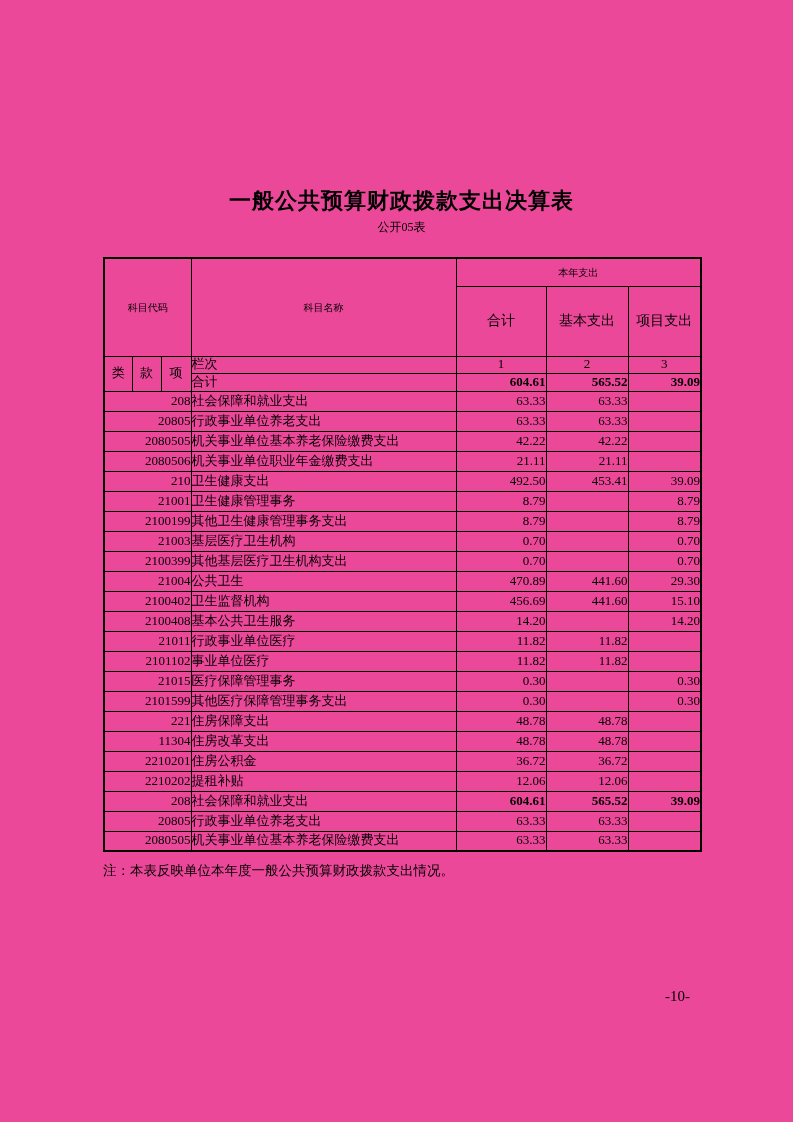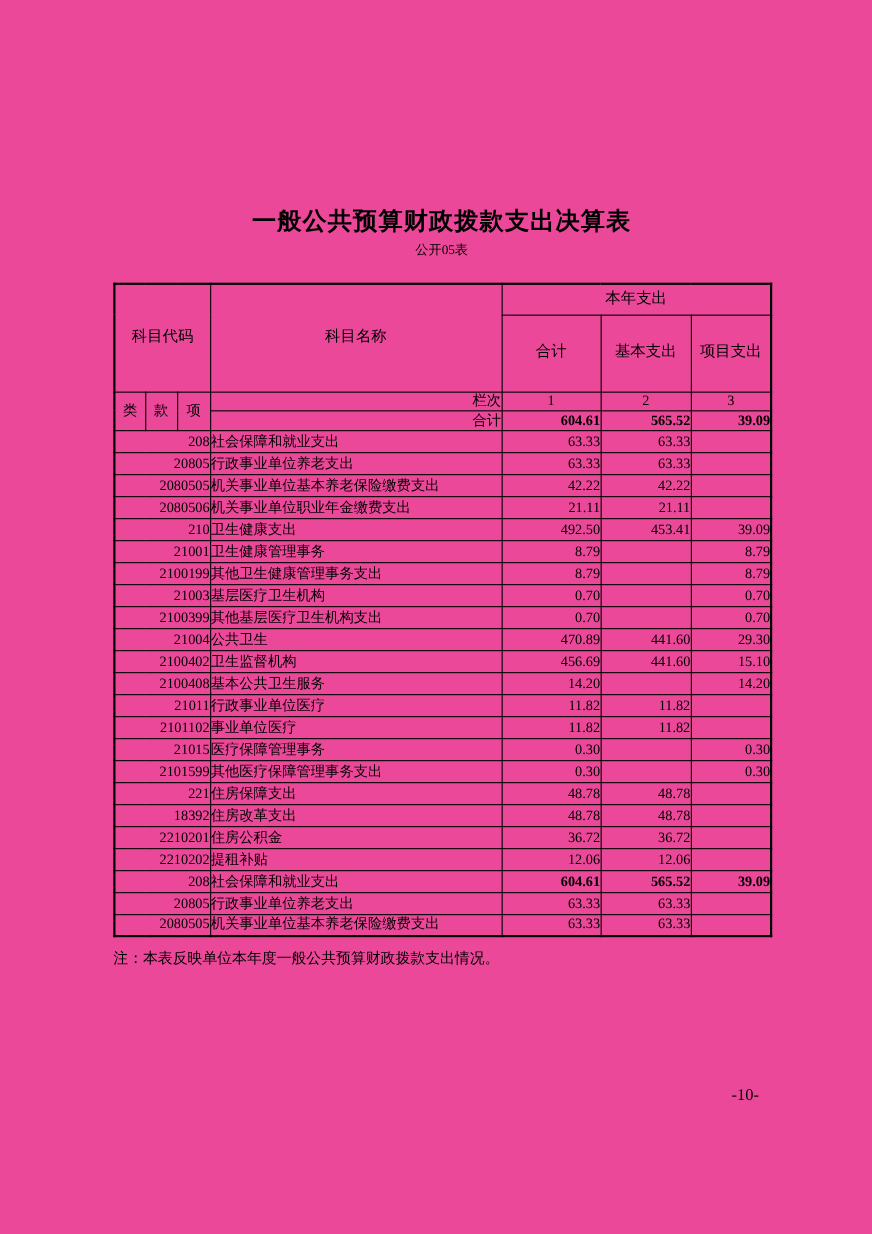--- a/index.html
+++ b/index.html
@@ -58,30 +58,30 @@
   table.decision-table td {
     border: 1px solid #000;
     overflow: hidden;
     white-space: nowrap;
     vertical-align: middle;
     padding: 0;
     line-height: 1.15;
   }
   td.hcell { text-align: center; }
   .tr-h1 { height: 28px; }
-  .tr-h1 td { font-size: 14px; }
+  .tr-h1 td { font-size: 10px; }
   .tr-h2 { height: 70px; }
   .tr-h2 td { font-size: 14px; }
   .tr-lanci { height: 17px; }
   .tr-heji { height: 18px; }
   .data-row { height: 20px; }
   .cell-code { text-align: right; padding-left: 3px; font-size: 13px; }
   .cell-name { text-align: left; padding-left: 4px; font-size: 13px; }
   .cell-num  { text-align: right; padding-right: 3px; font-size: 13px; }
-  .cell-name-center { text-align: right; font-size: 13px; }
+  .cell-name-center { text-align: left; font-size: 13px; }
   .bold-num { font-weight: bold; }
   .bold-row .cell-num { font-weight: bold; }
   .note-line {
     position: absolute;
     top: 862px;
     left: 103px;
     font-size: 13.5px;
   }
   .page-number {
     position: absolute;
@@ -251,21 +251,21 @@
           <td class="cell-num">0.30</td>
         </tr>
         <tr class="data-row">
           <td class="cell-code" colspan="3">221</td>
           <td class="cell-name">住房保障支出</td>
           <td class="cell-num">48.78</td>
           <td class="cell-num">48.78</td>
           <td class="cell-num"></td>
         </tr>
         <tr class="data-row">
-          <td class="cell-code" colspan="3">18392</td>
+          <td class="cell-code" colspan="3">11304</td>
           <td class="cell-name">住房改革支出</td>
           <td class="cell-num">48.78</td>
           <td class="cell-num">48.78</td>
           <td class="cell-num"></td>
         </tr>
         <tr class="data-row">
           <td class="cell-code" colspan="3">2210201</td>
           <td class="cell-name">住房公积金</td>
           <td class="cell-num">36.72</td>
           <td class="cell-num">36.72</td>

